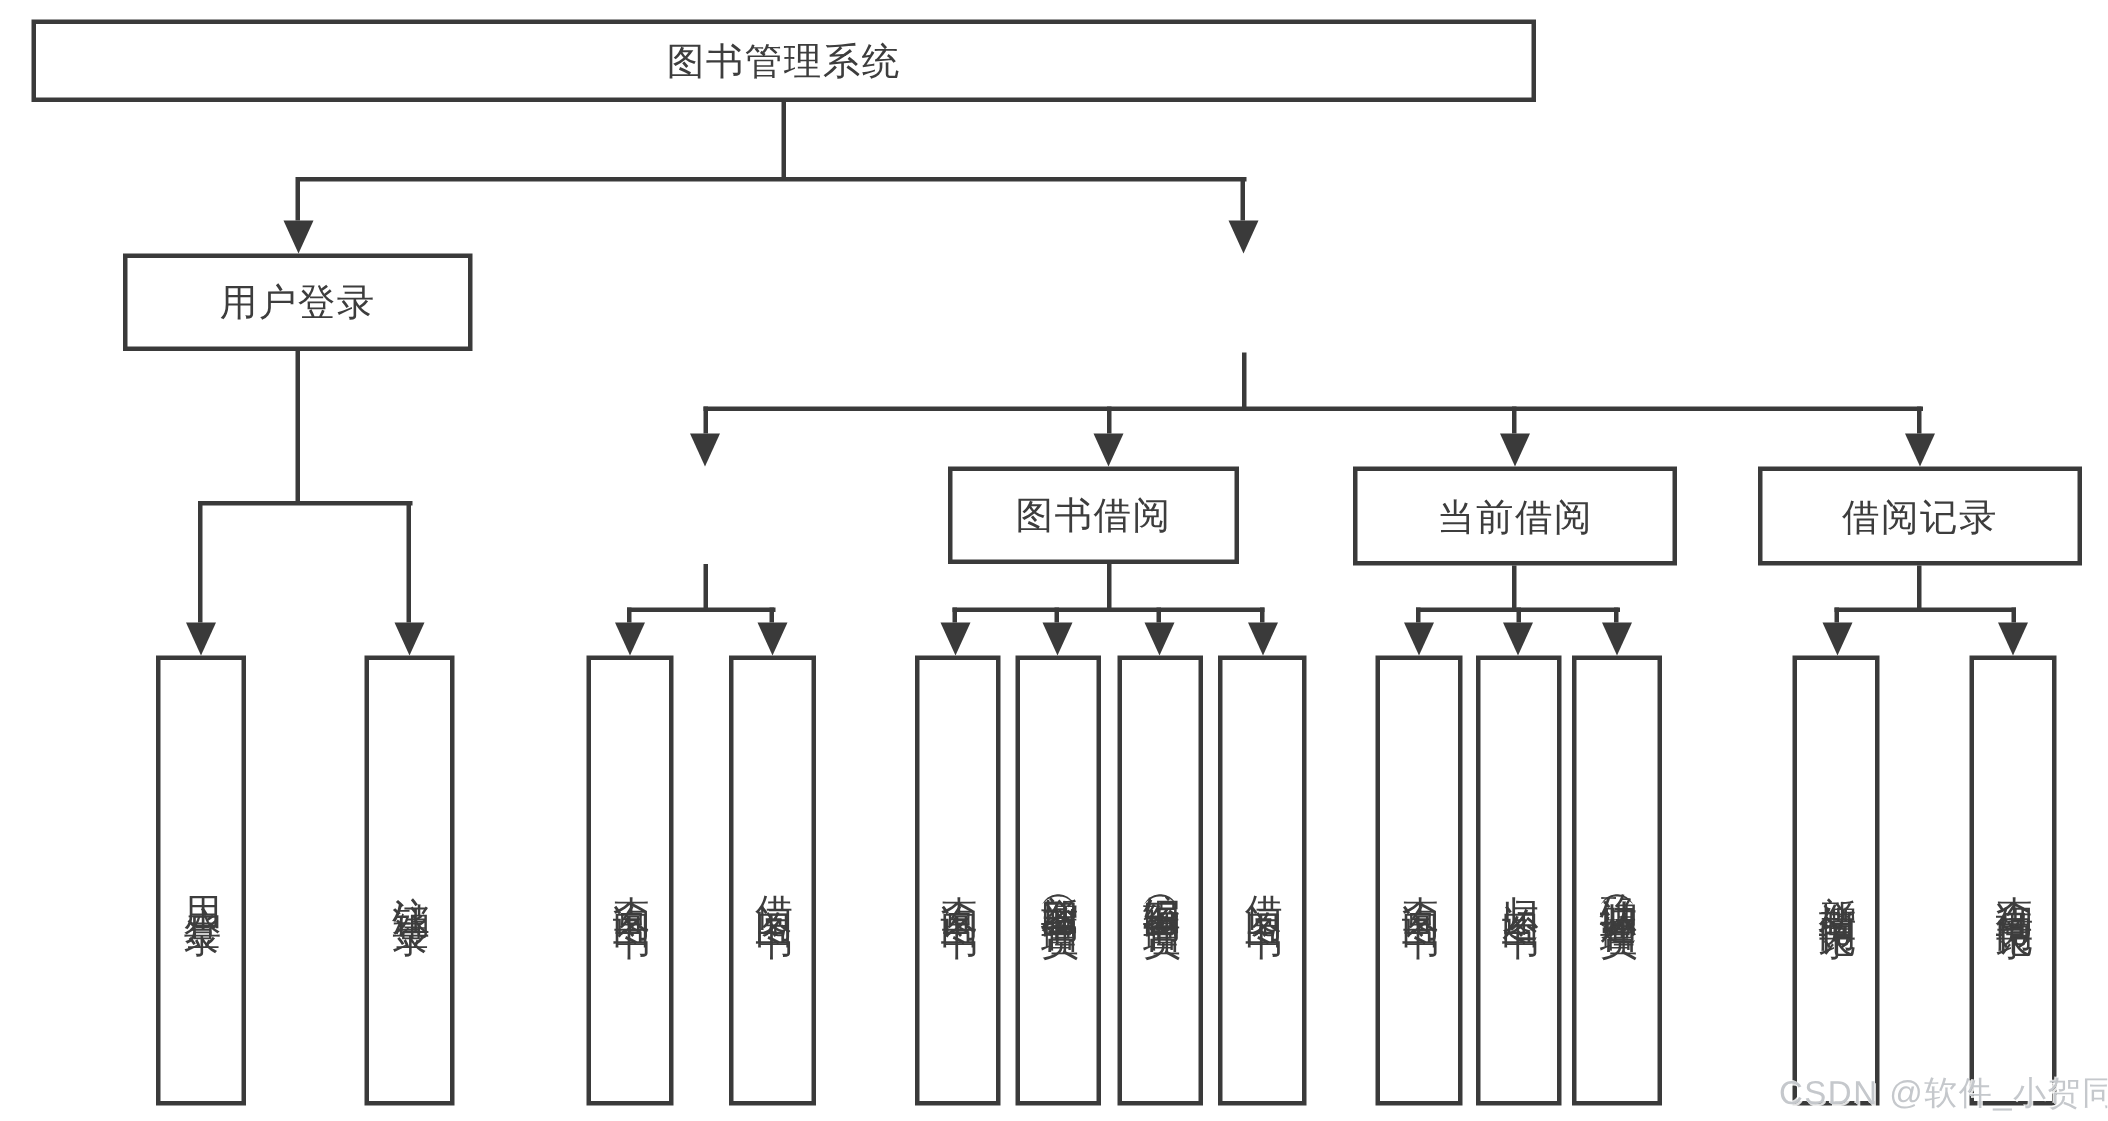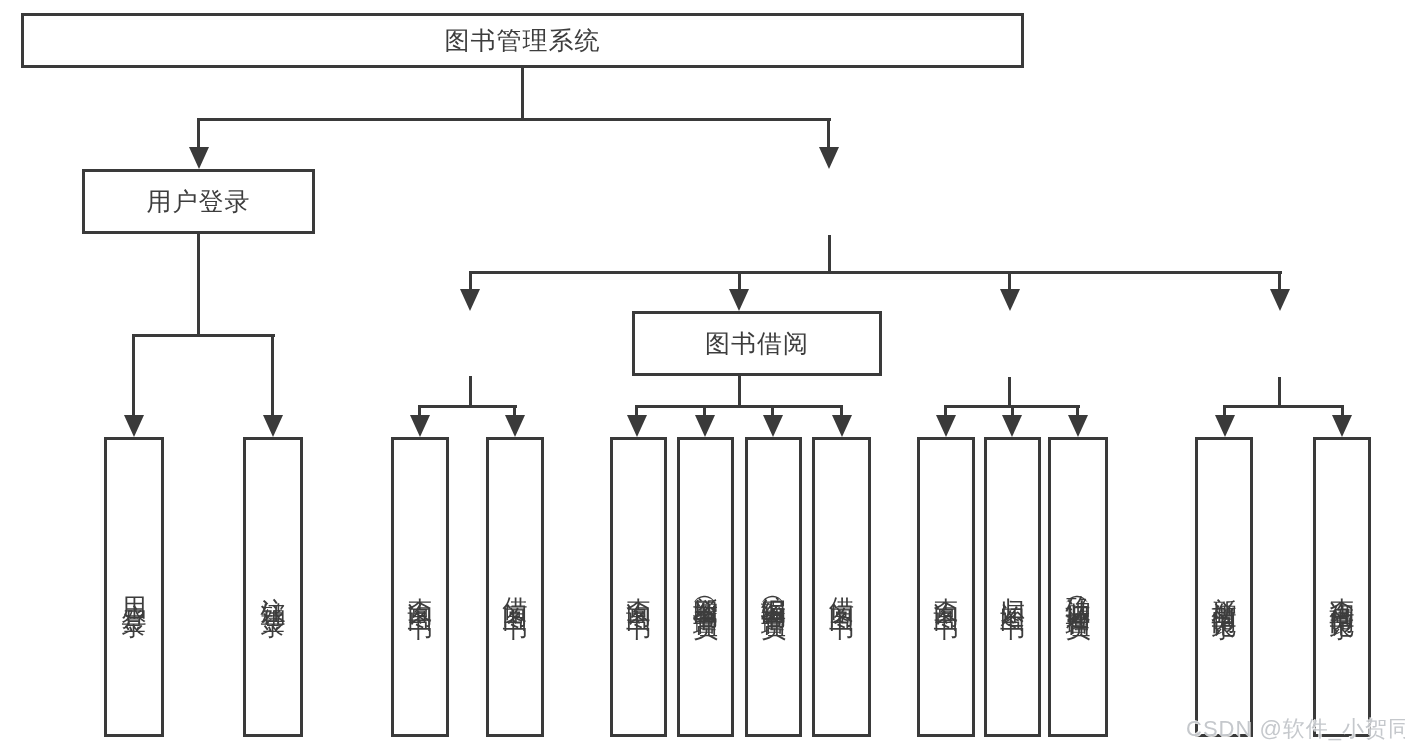--- a/index.html
+++ b/index.html
@@ -60,21 +60,23 @@
 </style>
 </head>
 <body>
 
 <div id="canvas">
 
   <div class="box" style="left:21px;top:13px;width:1003px;height:55px;">图书管理系统</div>
 
   <div class="box" style="left:82px;top:169px;width:233px;height:65px;">用户登录</div>
 
-  <div class="box" style="left:632px;top:311px;width:250px;height:65px;">图书借阅</div>
+  <div class="box" style="left:632px;top:311px;width:194px;height:65px;">图书借阅</div>
+  <div class="box" style="left:902px;top:311px;width:216px;height:66px;">当前借阅</div>
+  <div class="box" style="left:1172px;top:311px;width:216px;height:66px;">借阅记录</div>
 
   <div class="box vbox" style="left:104px;top:437px;width:60px;height:300px;">用户登录</div>
   <div class="box vbox" style="left:243px;top:437px;width:60px;height:300px;">注销登录</div>
 
   <div class="box vbox" style="left:391px;top:437px;width:58px;height:300px;">查询图书</div>
   <div class="box vbox" style="left:486px;top:437px;width:58px;height:300px;">借阅图书</div>
 
   <div class="box vbox" style="left:610px;top:437px;width:57px;height:300px;">查询图书</div>
   <div class="box vbox" style="left:677px;top:437px;width:57px;height:300px;letter-spacing:3px;">新增图书（管理员）</div>
   <div class="box vbox" style="left:745px;top:437px;width:57px;height:300px;letter-spacing:3px;">编辑图书（管理员）</div>

